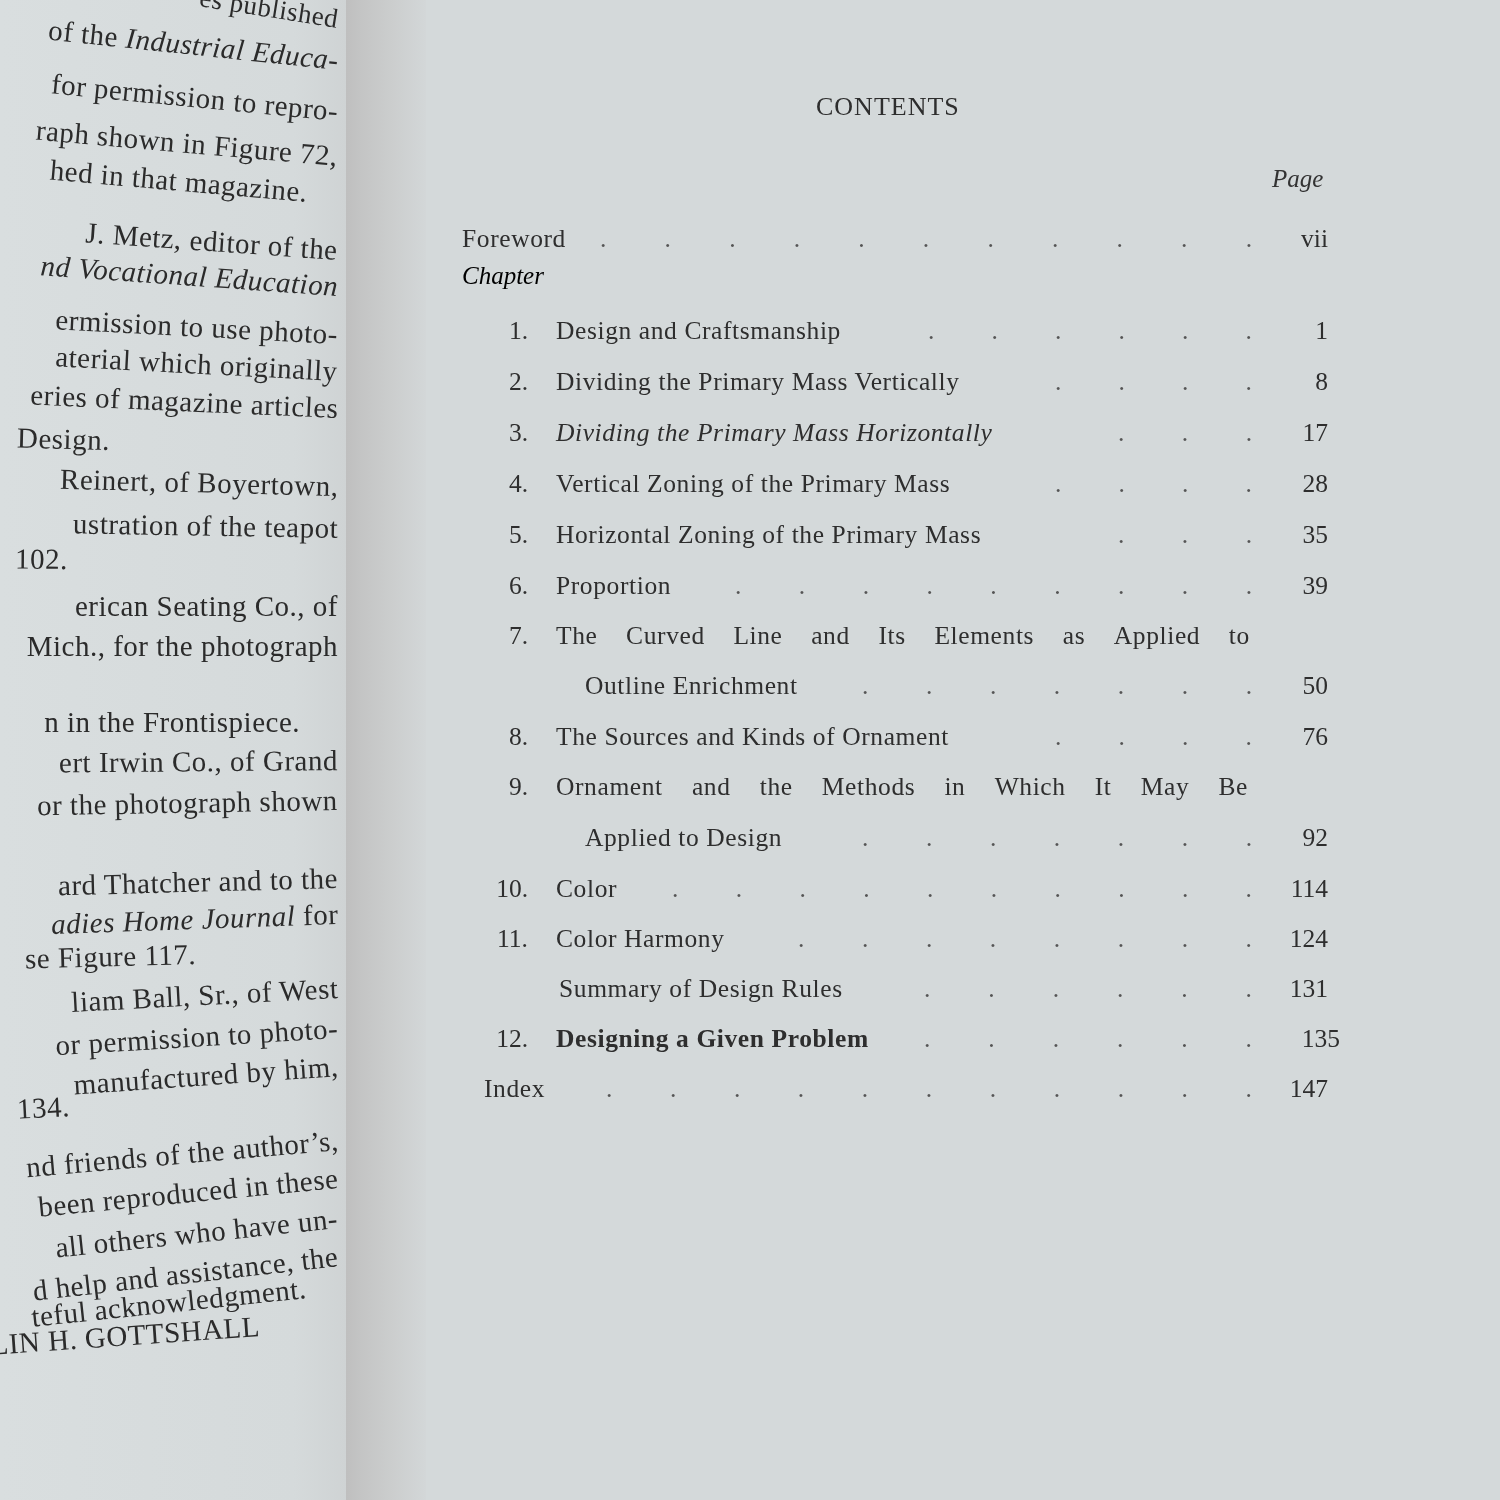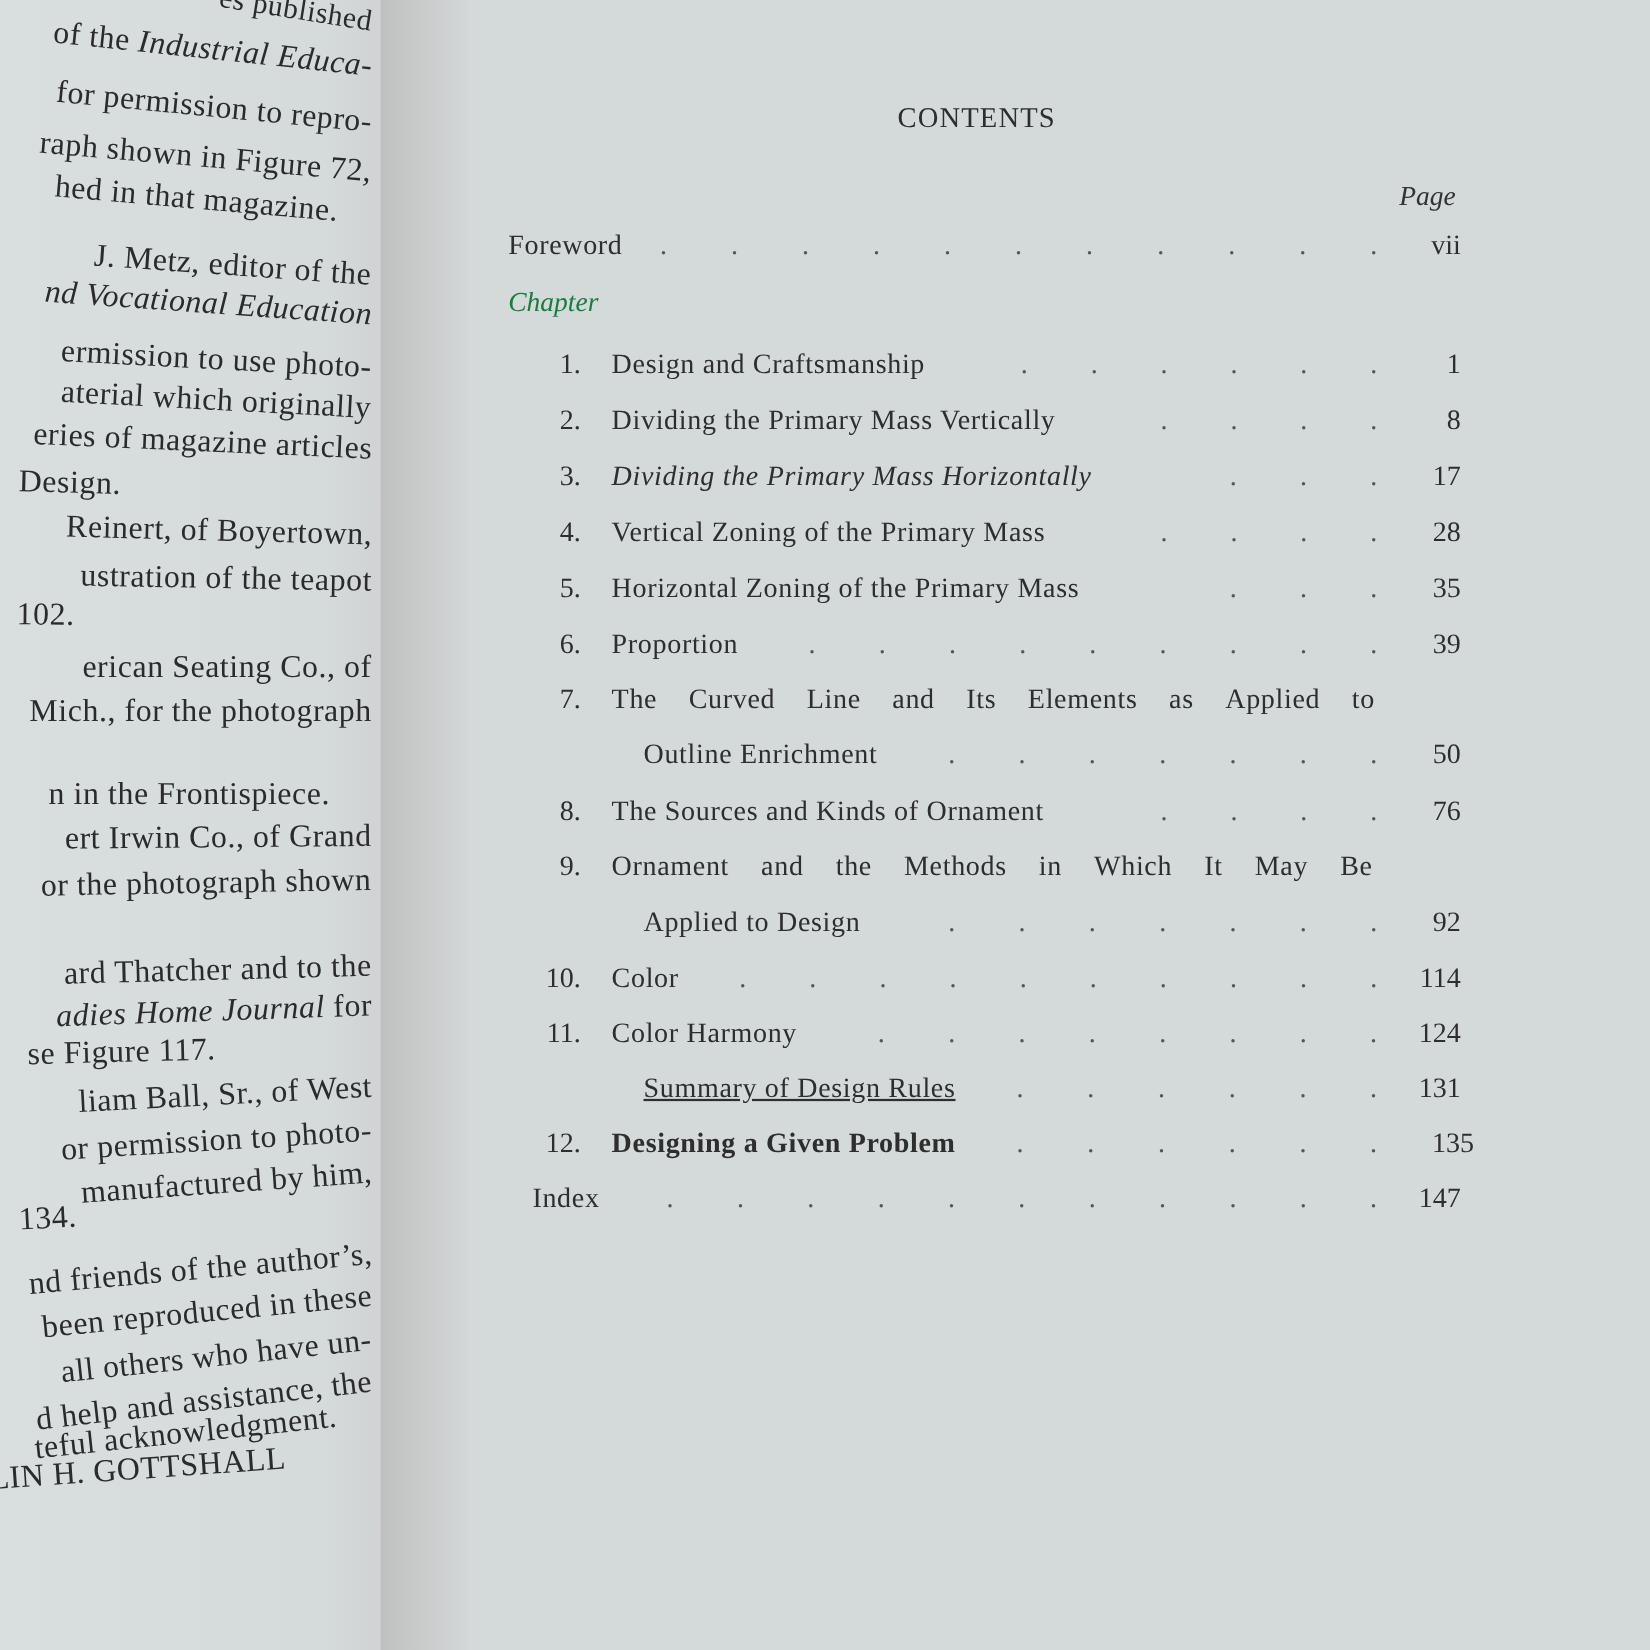--- a/index.html
+++ b/index.html
@@ -35,21 +35,21 @@
     .page-header {
       position: absolute; left: 1272px; top: 165px; font-size: 25px; font-style: italic; color: #333;
     }
     .toc-row {
       position: absolute; left: 0; width: 1500px; height: 36px; font-size: 25.5px; color: #2e2e2e;
     }
     .toc-num { position: absolute; text-align: right; width: 50px; left: 478px; }
     .toc-title { position: absolute; white-space: nowrap; letter-spacing: 0.6px; }
     .toc-dots { position: absolute; white-space: nowrap; letter-spacing: 0; color: #555; }
     .toc-page { position: absolute; right: 172px; text-align: right; }
-    .chapter-label { position: absolute; left: 462px; top: 262px; font-size: 25px; font-style: italic; color: #15803d; }
+    .chapter-label { position: absolute; left: 462px; top: 262px; font-size: 25px; font-style: italic; color: #000000; }
   </style>
 </head>
 <body>
 
 <div class="left-page" id="left-page">
     <div class="ack-line" style="top: 4px; font-size: 27px; transform: rotate(9deg);">es published</div>
     <div class="ack-line" style="top: 44px; transform: rotate(6deg);">of the <i>Industrial Educa-</i></div>
     <div class="ack-line" style="top: 95px; transform: rotate(5.5deg);">for permission to repro-</div>
     <div class="ack-line" style="top: 140px; transform: rotate(5deg);">raph shown in Figure 72,</div>
     <div class="ack-line" style="top: 176px; right: 38px; transform: rotate(5deg);">hed in that magazine.</div>
@@ -82,21 +82,21 @@
     <div class="ack-line sc" style="top: 1310px; right: 86px; transform: rotate(-4deg);">LIN H. GOTTSHALL</div>
   </div>
 <div class="gutter"></div>
 <div class="right-page"></div>
 
 <div class="contents-title">CONTENTS</div>
 <div class="page-header">Page</div>
 <div class="chapter-label">Chapter</div>
 
 <div id="toc">
-    <div class="toc-row" style="top: 208px;">
+    <div class="toc-row" style="top: 224px;">
       <span class="toc-title" style="left: 462px;">Foreword</span>
       <span class="toc-dots" style="left: 600px; width: 652px; display: flex; justify-content: space-between;">
         <span>.</span>
         <span>.</span>
         <span>.</span>
         <span>.</span>
         <span>.</span>
         <span>.</span>
         <span>.</span>
         <span>.</span>
@@ -268,21 +268,21 @@
         <span>.</span>
         <span>.</span>
         <span>.</span>
         <span>.</span>
         <span>.</span>
         <span>.</span>
       </span>
       <span class="toc-page">124</span>
     </div>
     <div class="toc-row" style="top: 974px;">
-      <span class="toc-title" style="left: 585px; text-decoration: underline;">Summary of Design Rules</span>
+      <span class="toc-title" style="left: 559px;">Summary of Design Rules</span>
       <span class="toc-dots" style="left: 924px; width: 328px; display: flex; justify-content: space-between;">
         <span>.</span>
         <span>.</span>
         <span>.</span>
         <span>.</span>
         <span>.</span>
         <span>.</span>
       </span>
       <span class="toc-page">131</span>
     </div>

